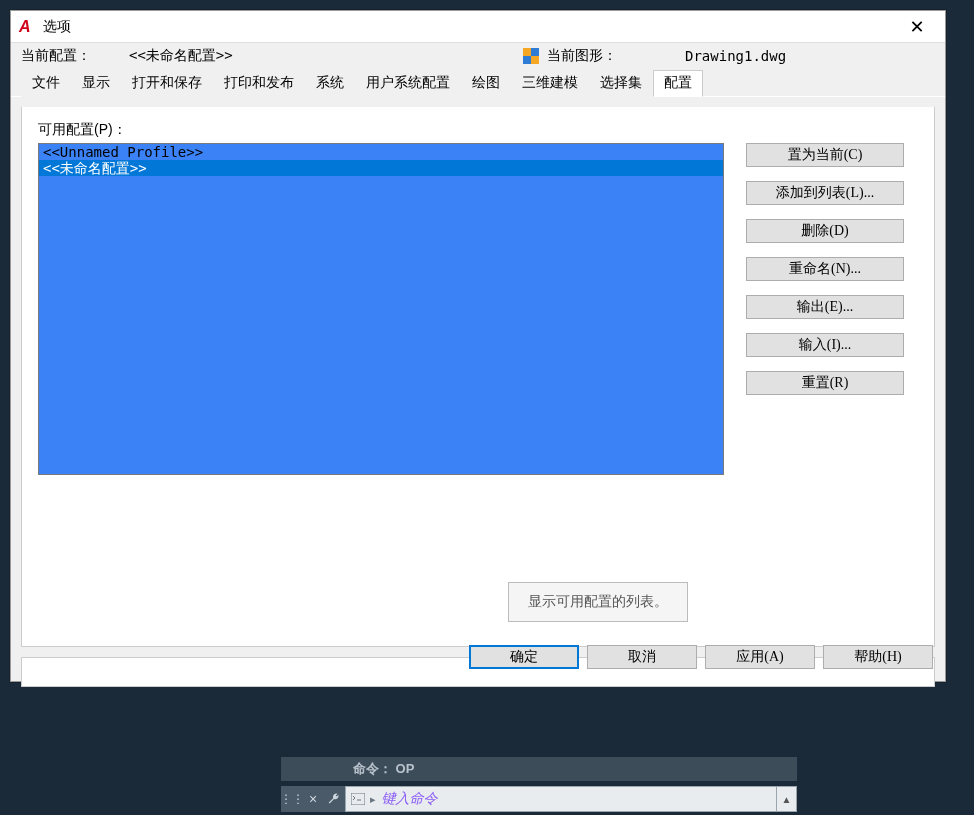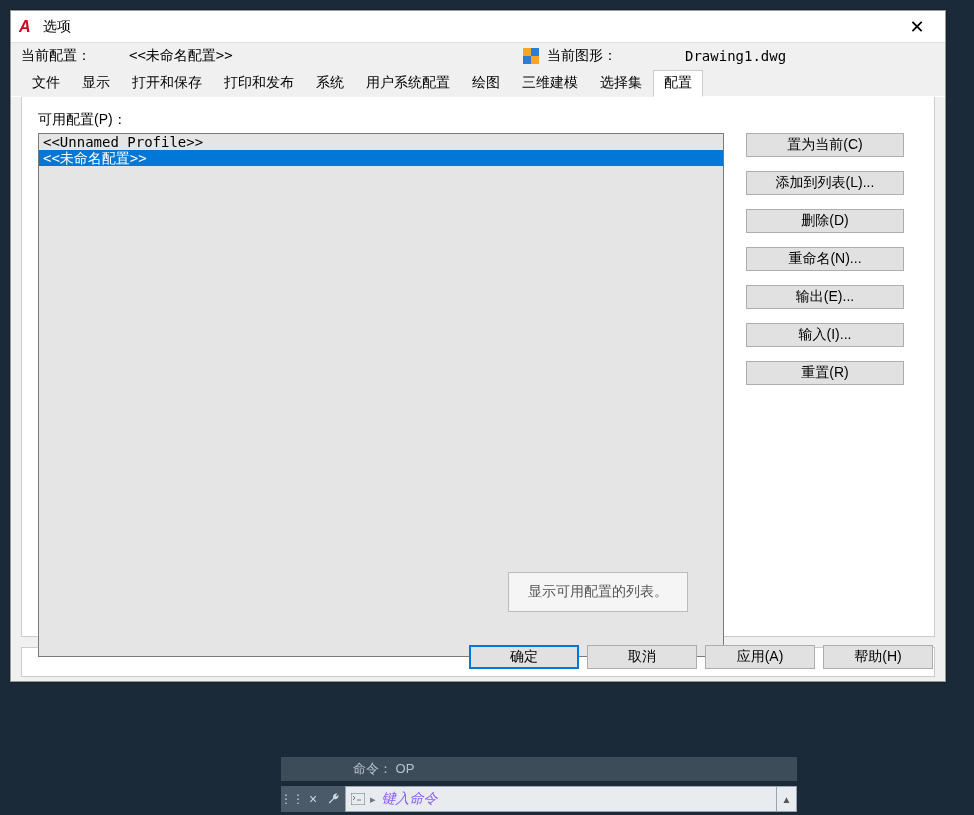--- a/index.html
+++ b/index.html
@@ -76,33 +76,33 @@
     border-bottom: none;
   }
   .tab.active {
     background: #fff;
     border: 1px solid #ccc;
     border-bottom: 1px solid #fff;
     z-index: 2;
   }
   .tab-body {
     background: #fff;
-    margin: 0 10px;
+    margin: 10px 10px;
     border: 1px solid #ccc;
     border-top: none;
     height: 540px;
     padding: 14px 16px 10px 16px;
     position: relative;
   }
   .list-label { font-size: 14px; margin-bottom: 4px; }
   .list-row { display: flex; }
   .profile-list {
-    width: 686px; height: 524px;
+    width: 686px; height: 332px;
     border: 1px solid #7a7a7a;
-    background: #e5e5e5;
+    background: #3b82f6;
     overflow: auto;
     font-family: "SimSun", monospace;
     font-size: 14px;
   }
   .profile-item {
     padding: 0 4px;
     line-height: 16px;
     white-space: nowrap;
     cursor: default;
   }
@@ -113,21 +113,21 @@
   .side-buttons {
     margin-left: 22px;
     display: flex;
     flex-direction: column;
     gap: 14px;
   }
   .side-buttons button, .bottom-buttons button {
     width: 158px; height: 24px;
     background: #e1e1e1;
     border: 1px solid #adadad;
-    font-family: Liberation Sans, sans-serif;
+    font-family: Liberation Serif, serif;
     font-size: 14px;
     padding: 0;
     cursor: default;
   }
   .tooltip-box {
     position: absolute;
     left: 486px; top: 475px;
     width: 180px; height: 40px;
     border: 1px solid #bbb;
     background: #f5f5f5;
@@ -154,20 +154,21 @@
   .cmd-history {
     position: absolute;
     left: 281px; top: 757px;
     width: 516px; height: 24px;
     background: #3d4c59;
     color: #b8c2cc;
     font-size: 13px;
     display: flex; align-items: center;
     padding: 0 8px 0 72px;
     font-family: "Microsoft YaHei", sans-serif;
+    font-weight: bold;
   }
   .cmd-bar {
     position: absolute;
     left: 281px; top: 786px;
     width: 516px; height: 26px;
     display: flex; align-items: stretch;
   }
   .cmd-handle {
     width: 22px;
     background: #4a5a68;

